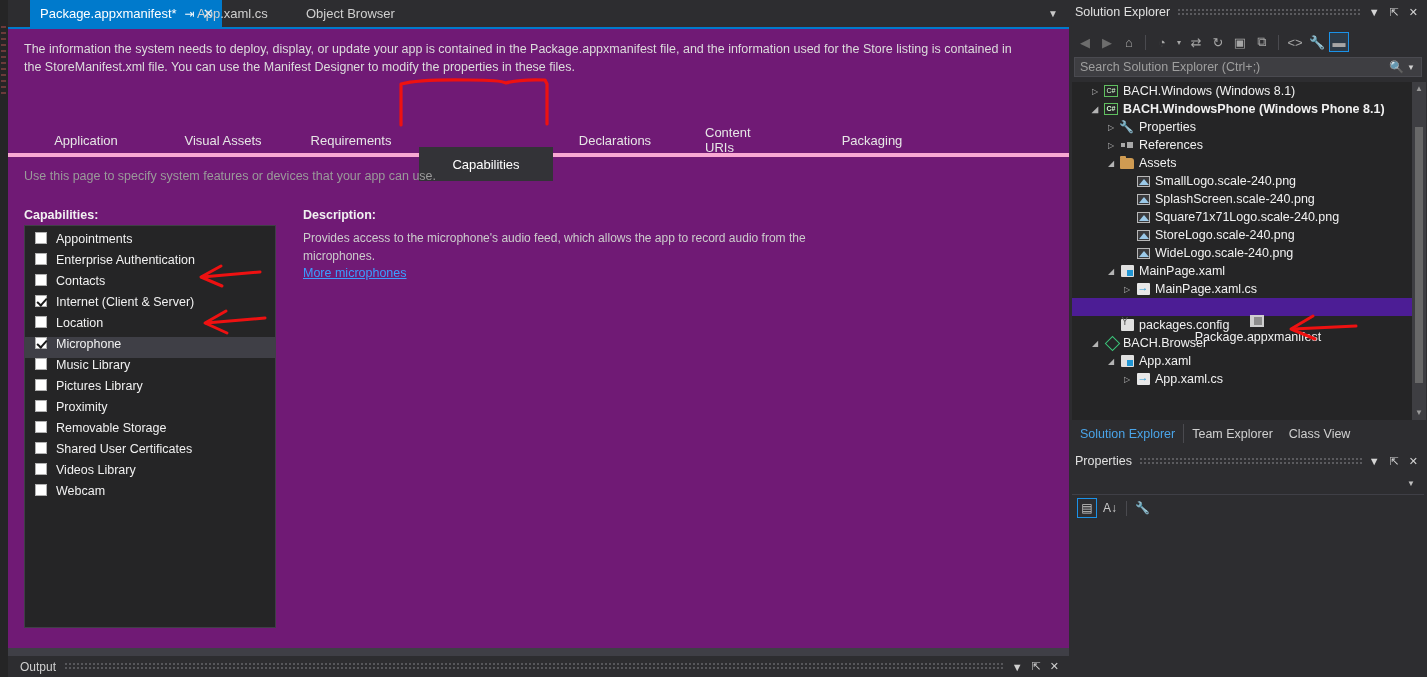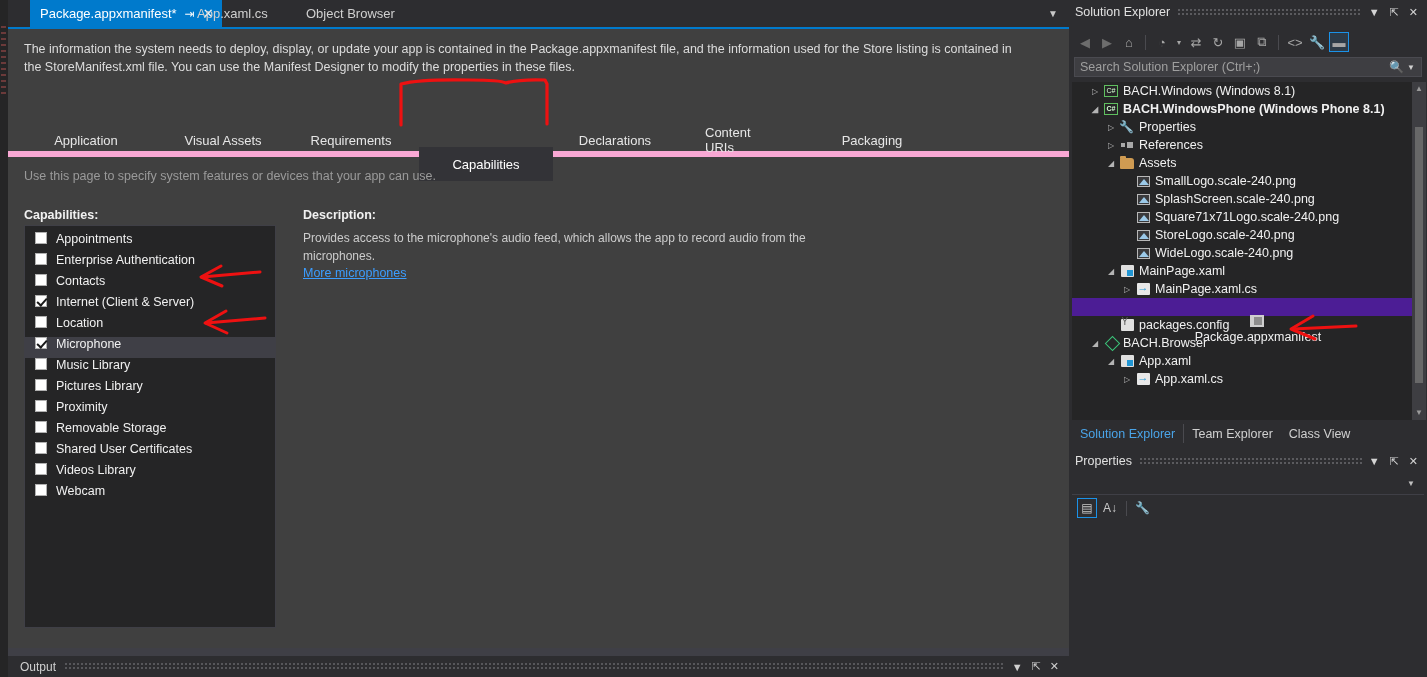--- a/index.html
+++ b/index.html
@@ -50,31 +50,31 @@
   .tab-1 { left: 179px; color: #d0d0d0; }
   .tab-2 { left: 288px; color: #d0d0d0; }
   .tab-overflow {
     position: absolute; right: 8px; top: 6px; width: 16px; height: 16px;
     color: #c8c8c8; font-size: 10px; text-align: center; line-height: 16px;
   }
 
   
   .designer {
     position: absolute; left: 8px; top: 29px; width: 1061px; height: 619px;
-    background: #404040;
+    background: #701a75;
   }
   .manifest-desc {
     position: absolute; left: 16px; top: 11px; width: 1000px;
     font-size: 12.5px; line-height: 18px; color: #dcdcdc;
   }
 
   
   .page-tabs {
     position: absolute; left: 0; top: 94px; width: 1061px; height: 34px;
-    border-bottom: 6px solid #f9a8d4;
+    border-bottom: 4px solid #f9a8d4;
   }
   .ptab {
     position: absolute; top: 0; height: 34px;
     display: flex; align-items: center; justify-content: center;
     font-size: 13px; color: #e6e6e6; cursor: default;
     padding: 0 14px;
   }
   .ptab.selected { background: #333337; color: #ffffff; margin-top: 24px; }
 
   .page-hint {

